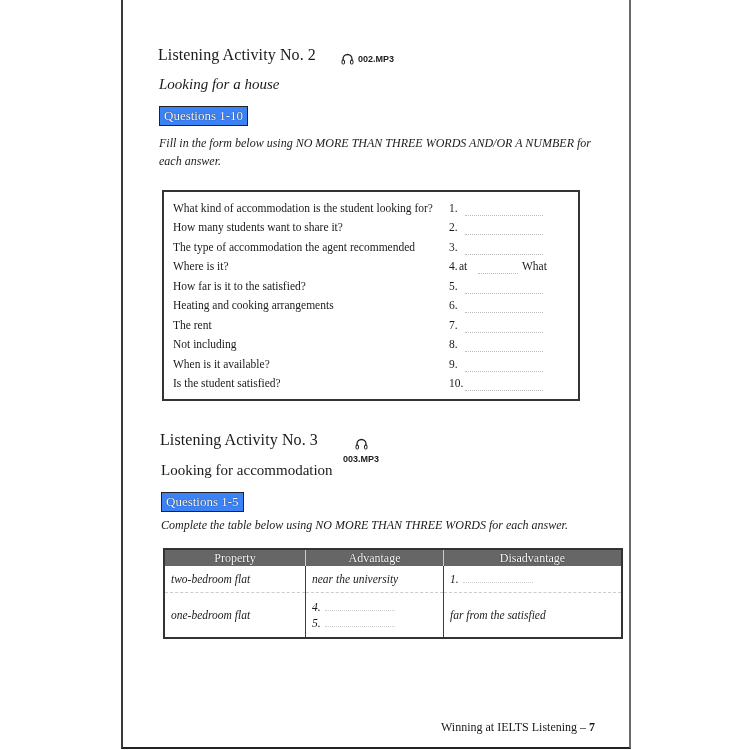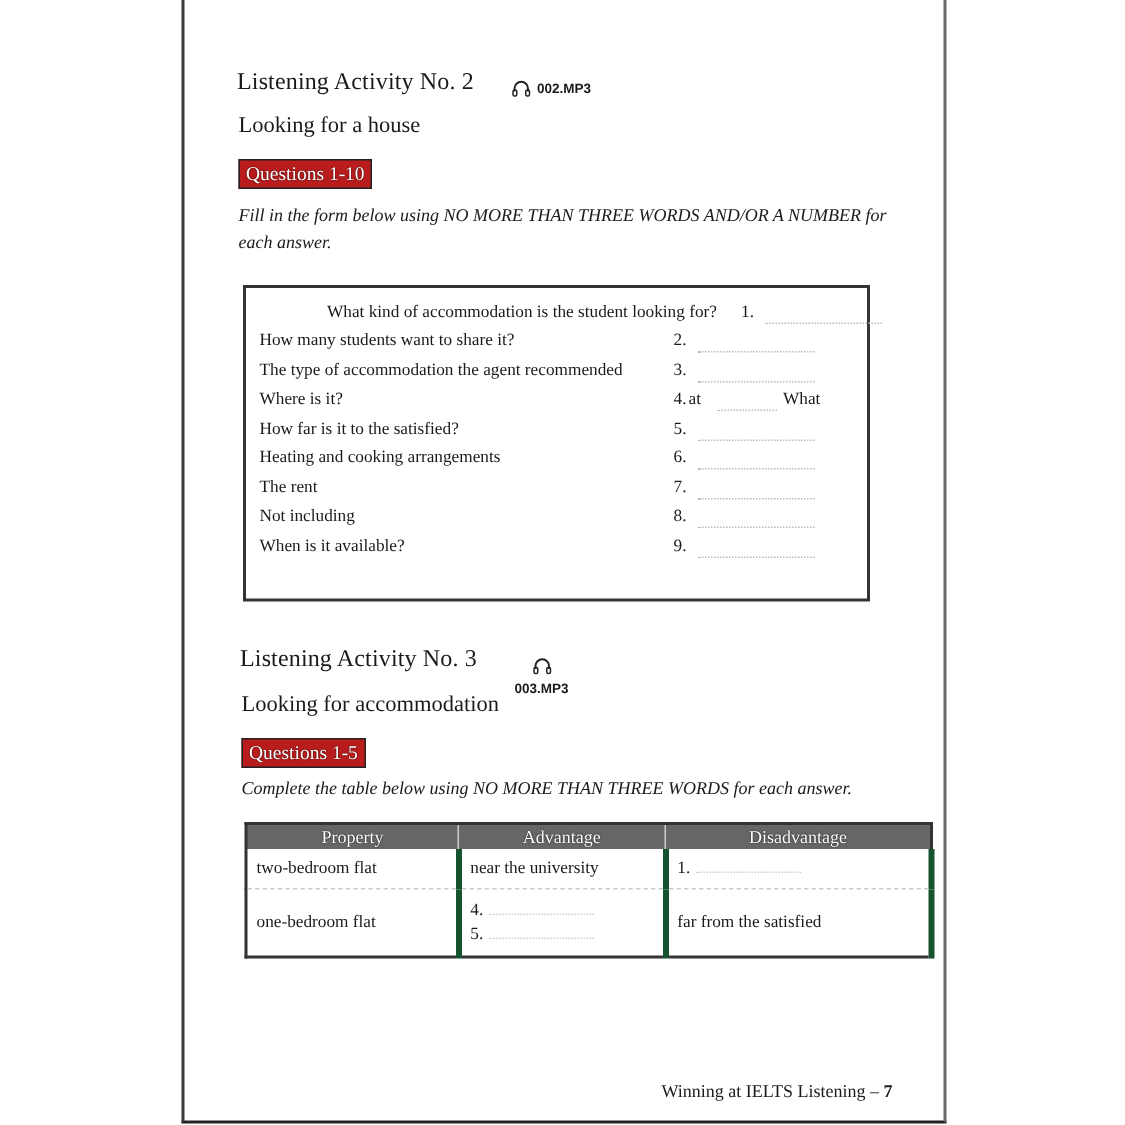--- a/index.html
+++ b/index.html
@@ -10,21 +10,21 @@
     .page {
       position: absolute; left: 121px; top: 0; width: 506px; height: 747px;
       border-left: 2px solid #3a3a3a; border-right: 2px solid #6a6a6a; border-bottom: 2px solid #222;
       background: #fff;
     }
     .abs { position: absolute; white-space: nowrap; }
     .h1 { font-size: 16px; letter-spacing: 0.1px; }
     .audio { font-family: "Liberation Sans", "DejaVu Sans", sans-serif; font-size: 9px; font-weight: bold; display: flex; align-items: center; gap: 4px; }
     .h2 { font-size: 15px; }
     .badge {
-      background: #b91c1c; color: #fff; font-size: 13px; padding: 1px 4px 1px 4px;
+      background: #3b82f6; color: #fff; font-size: 13px; padding: 1px 4px 1px 4px;
       border: 1px solid #222; text-shadow: 0 0 1px #000;
     }
     .instr { font-size: 12px; font-style: italic; line-height: 20px; }
     .formbox {
       position: absolute; left: 39px; top: 190px; width: 414px; height: 207px;
       border: 2px solid #333;
     }
     .frow { position: absolute; left: 9px; right: 0; height: 20px; font-size: 11.5px; }
     .frow .q { position: absolute; left: 0; }
     .frow .n { position: absolute; left: 276px; }
@@ -33,47 +33,47 @@
     .frow .line4 { position: absolute; left: 305px; width: 40px; top: 13px; border-bottom: 1px dotted #bbb; }
     .frow .road { position: absolute; left: 349px; }
     table.prop {
       position: absolute; left: 40px; top: 548px; width: 460px; border-collapse: collapse;
       font-size: 11.5px; border: 2px solid #333;
     }
     table.prop th {
       background: #666; color: #fff; font-weight: normal; font-size: 12px; height: 16px;
       border-right: 1px solid #ccc; text-shadow: 0 0 1px #000; padding: 0;
     }
-    table.prop td { border-right: 4px solid #14532d; border-bottom: 1px dashed #ccc; padding: 0 6px; height: 26px; vertical-align: middle; }
+    table.prop td { border-right: 1px solid #14532d; border-bottom: 1px dashed #ccc; padding: 0 6px; height: 26px; vertical-align: middle; font-style: italic; }
     table.prop td.c2 { height: 44px; }
     .blank { display: inline-block; width: 70px; border-bottom: 1px dotted #ccc; margin-left: 4px; }
     .footer { font-size: 12px; }
     .footer b { font-weight: bold; }
   </style>
 </head>
 <body>
 
 <div class="page">
 
   <div class="abs h1" style="left:35px; top:46px;">Listening Activity No. 2</div>
   <div class="abs audio" style="left:218px; top:53px;">
     <svg width="13" height="12" viewBox="0 0 13 12">
       <path d="M2 8 V6 A4.5 4.5 0 0 1 11 6 V8" fill="none" stroke="#222" stroke-width="1.3"></path>
       <rect x="1" y="7" width="2.5" height="4" rx="1" fill="none" stroke="#222" stroke-width="1"></rect>
       <rect x="9.5" y="7" width="2.5" height="4" rx="1" fill="none" stroke="#222" stroke-width="1"></rect>
     </svg>
     <span>002.MP3</span>
   </div>
-  <div class="abs h2" style="left:36px; top:76px;">Looking for a house</div>
+  <div class="abs h2" style="left:36px; top:76px;font-style:italic;">Looking for a house</div>
   <div class="abs badge" style="left:36px; top:106px;">Questions 1-10</div>
   <div class="abs instr" style="left:36px; top:133px;text-align:center;">Fill in the form below using NO MORE THAN THREE WORDS AND/OR A NUMBER for</div>
   <div class="abs instr" style="left:36px; top:151px;">each answer.</div>
 
   <div class="formbox">
-    <div class="frow" style="top:10px;margin-left:45px;">
+    <div class="frow" style="top:10px;">
       <span class="q">What kind of accommodation is the student looking for?</span>
       <span class="n">1.</span>
       <span class="line"></span>
     </div>
     <div class="frow" style="top:29px;">
       <span class="q">How many students want to share it?</span>
       <span class="n">2.</span>
       <span class="line"></span>
     </div>
     <div class="frow" style="top:49px;">
@@ -104,20 +104,25 @@
       <span class="line"></span>
     </div>
     <div class="frow" style="top:146px;">
       <span class="q">Not including</span>
       <span class="n">8.</span>
       <span class="line"></span>
     </div>
     <div class="frow" style="top:166px;">
       <span class="q">When is it available?</span>
       <span class="n">9.</span>
+      <span class="line"></span>
+    </div>
+    <div class="frow" style="top:185px;">
+      <span class="q">Is the student satisfied?</span>
+      <span class="n">10.</span>
       <span class="line"></span>
     </div>
   </div>
 
   <div class="abs h1" style="left:37px; top:431px;">Listening Activity No. 3</div>
   <div class="abs audio" style="left:220px; top:438px;flex-direction:column;">
     <svg width="13" height="12" viewBox="0 0 13 12">
       <path d="M2 8 V6 A4.5 4.5 0 0 1 11 6 V8" fill="none" stroke="#222" stroke-width="1.3"></path>
       <rect x="1" y="7" width="2.5" height="4" rx="1" fill="none" stroke="#222" stroke-width="1"></rect>
       <rect x="9.5" y="7" width="2.5" height="4" rx="1" fill="none" stroke="#222" stroke-width="1"></rect>

